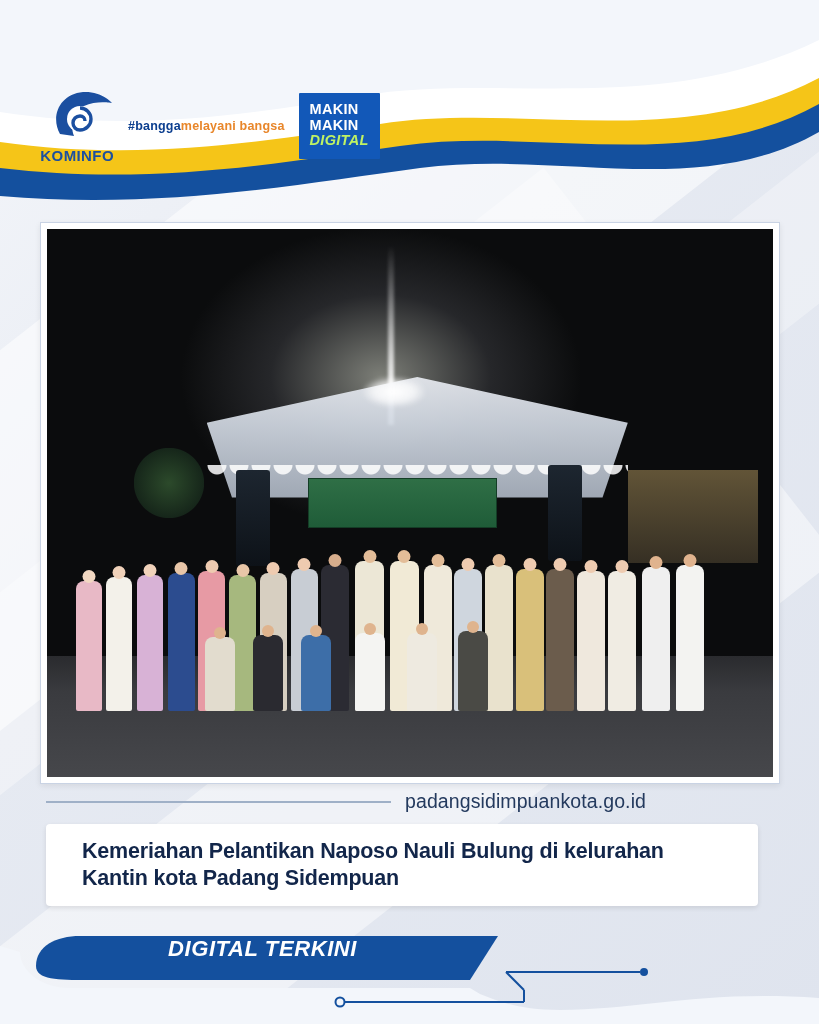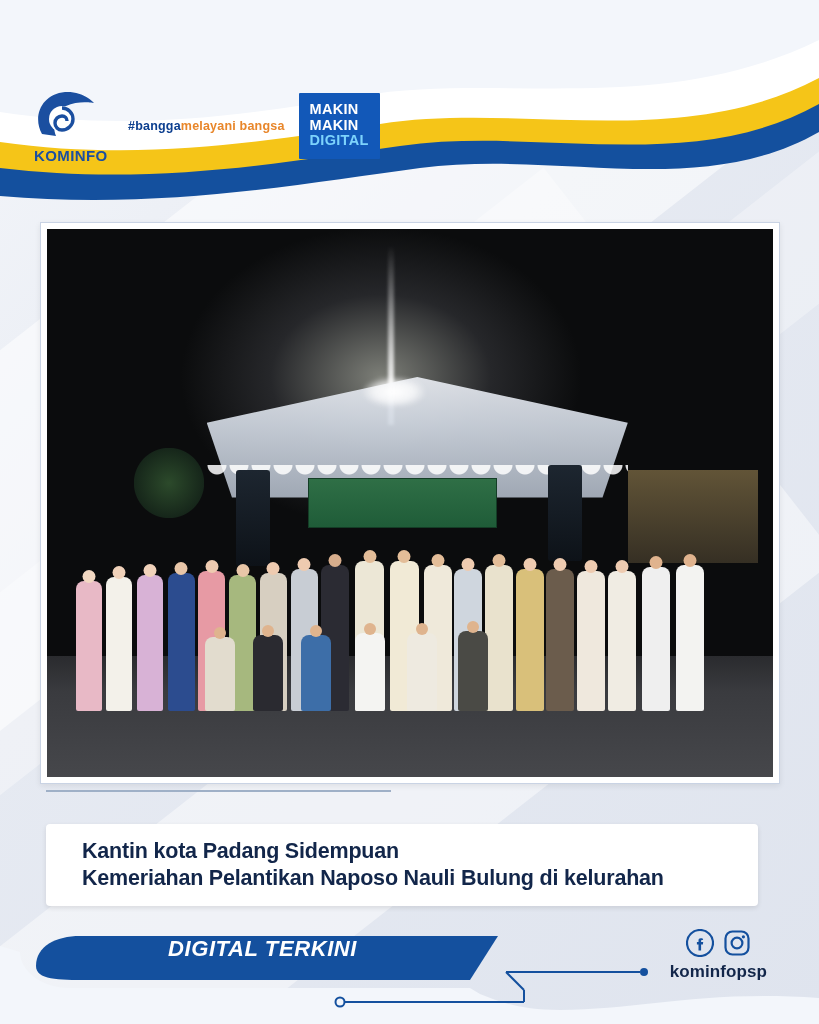--- a/index.html
+++ b/index.html
@@ -38,21 +38,21 @@
     width: 819px; height: 215px;
   }
   .header-logos {
     position: absolute;
     top: 88px; left: 34px;
     display: flex;
     align-items: center;
     gap: 14px;
     z-index: 5;
   }
-  .kominfo-logo { width: 80px; text-align: left; }
+  .kominfo-logo { width: 80px; text-align: right; }
   .kominfo-logo .mark { width: 62px; height: 52px; margin: 0 auto; }
   .kominfo-logo .word {
     font-size: 15px; font-weight: bold; letter-spacing: .4px;
     color: #1b4fa0; margin-top: 3px;
   }
   .berakhlak { line-height: 1; }
   .berakhlak .tag {
     font-size: 12.5px; font-weight: bold; letter-spacing: .2px;
   }
   .berakhlak .tag .hash { color: #0d3f8f; margin-top: 8px; }
@@ -70,21 +70,21 @@
   .makin-cakap {
     background: #1258b8;
     color: #fff;
     font-weight: 800;
     font-size: 14.5px;
     line-height: 1.06;
     padding: 9px 11px 10px;
     border-radius: 1px;
     letter-spacing: .3px;
   }
-  .makin-cakap .digital { color: #7dd3fc; }
+  .makin-cakap .digital { color: #bef264; font-style: italic; }
 
   
   .photo-frame {
     position: absolute;
     top: 222px; left: 40px;
     width: 740px; height: 562px;
     background: #fff;
     padding: 6px;
     border: 1px solid #c9d3e4;
     box-shadow: 0 2px 6px rgba(0,0,0,.08);
@@ -381,51 +381,38 @@
           </div>
         <div class="pr" style="left:57%; width:30px; height:80px; background:#4a4a45;">
             <div class="hd" style="background:#dfb48e;"></div>
           </div>
       </div>
     </div>
   </div>
 
   <div class="url-row">
     <div class="url-line"></div>
+    <div class="url-text">padangsidimpuankota.go.id</div>
   </div>
 
   <div class="caption-card">
     <div class="caption-text">
+      <div>Kemeriahan Pelantikan Naposo Nauli Bulung di kelurahan</div>
       <div>Kantin kota Padang Sidempuan</div>
-      <div>Kemeriahan Pelantikan Naposo Nauli Bulung di kelurahan</div>
     </div>
   </div>
 
   <svg class="footer-band" viewBox="0 0 819 118" preserveAspectRatio="none">
     <path d="M0,118 H819 V92 C700,84 640,104 560,104 C520,104 500,96 480,88 L470,82 H70 C40,82 20,64 20,46 L0,40 Z" fill="#f3f6fb"></path>
     <path d="M36,60 C36,40 56,30 80,30 H498 L470,74 H88 C58,74 36,74 36,60 Z" fill="#14509e"></path>
     <path d="M60,104 C60,92 72,86 92,86 H470 L500,52 H58 C38,52 30,70 30,86 L30,104 Z" fill="#14509e" opacity="0"></path>
     <line x1="506" y1="66" x2="640" y2="66" stroke="#14509e" stroke-width="2"></line>
     <line x1="506" y1="66" x2="524" y2="84" stroke="#14509e" stroke-width="2"></line>
     <line x1="524" y1="84" x2="524" y2="96" stroke="#14509e" stroke-width="2"></line>
     <line x1="524" y1="96" x2="344" y2="96" stroke="#14509e" stroke-width="2"></line>
     <circle cx="340" cy="96" r="4.5" fill="none" stroke="#14509e" stroke-width="2"></circle>
     <circle cx="644" cy="66" r="4" fill="#14509e"></circle>
   </svg>
 
   <div class="update-label">DIGITAL TERKINI</div>
 
-  <div class="social">
-    <div class="icons">
-      <svg width="28" height="28" viewBox="0 0 28 28">
-        <circle cx="14" cy="14" r="13" fill="none" stroke="#14509e" stroke-width="2.2"></circle>
-        <path d="M16.4,9.2 h-1.7 c-1.5,0 -2.2,0.9 -2.2,2.3 v1.5 h-1.6 v2.5 h1.6 v6.1 h2.6 v-6.1 h1.8 l0.3,-2.5 h-2.1 v-1.2 c0,-0.5 0.2,-0.7 0.8,-0.7 h1.3 z" fill="#14509e"></path>
-      </svg>
-      <svg width="28" height="28" viewBox="0 0 28 28">
-        <rect x="2.5" y="2.5" width="23" height="23" rx="7" fill="none" stroke="#14509e" stroke-width="2.2"></rect>
-        <circle cx="14" cy="14" r="5.4" fill="none" stroke="#14509e" stroke-width="2.2"></circle>
-        <circle cx="20.4" cy="7.8" r="1.6" fill="#14509e"></circle>
-      </svg>
-    </div>
-    <div class="handle">kominfopsp</div>
-  </div>
 
 </div>
 
 </body></html>

